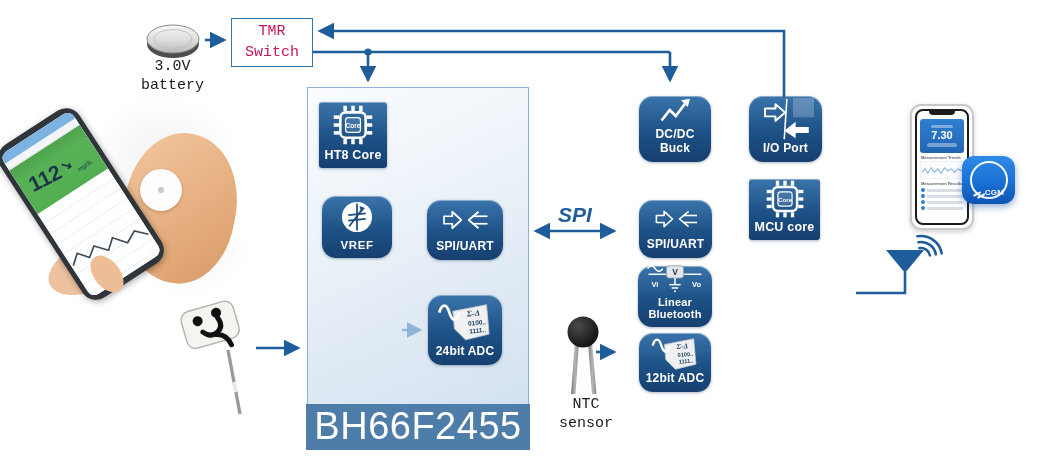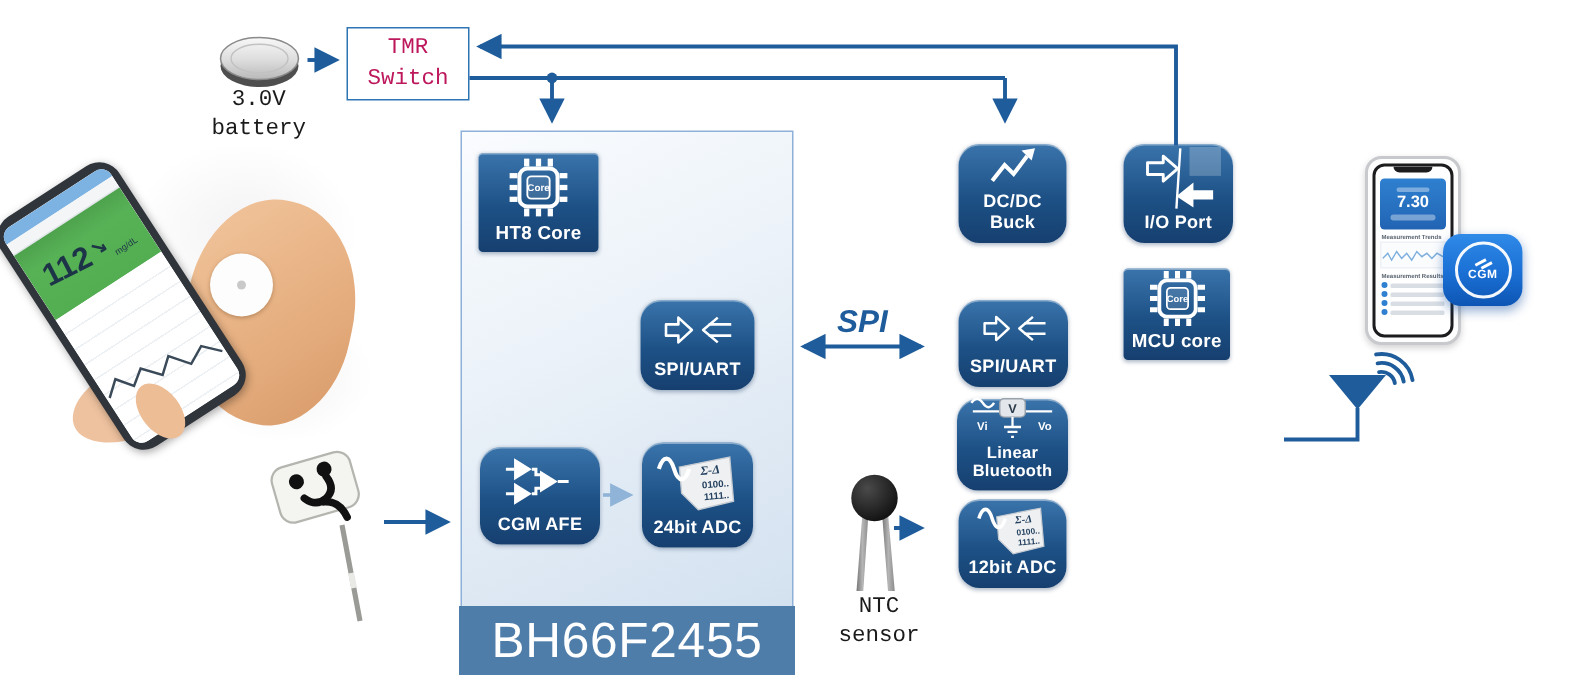--- a/index.html
+++ b/index.html
@@ -14,21 +14,21 @@
        text-align:center;z-index:5;font-family:Liberation Mono, monospace;}
   
   .plain-label{color:#1a1a1a;font-size:15px;text-align:center;line-height:1.25;z-index:5;font-family:Liberation Mono, monospace;}
   .spi-label{left:545px;top:203px;width:60px;text-align:center;color:#1E5C9B;
              font-family:Liberation Sans, sans-serif;font-style:italic;font-weight:bold;font-size:21px;z-index:5;}
   
   .block{border:1.6px solid #8FB0D8;background:linear-gradient(155deg,#fafcfe 0%,#eaf1f8 40%,#cfdeee 100%);z-index:2;}
   .block-left{left:307px;top:87px;width:220px;height:360px;}
   .block-right{left:622px;top:87px;width:234px;height:360px;}
   .banner{position:absolute;left:-1.6px;right:-1.6px;bottom:-1.6px;height:46px;background:#4E7DAA;
-          color:#fff;font-size:33px;letter-spacing:.5px;display:flex;align-items:center;justify-content:center;}
+          color:#fff;font-size:38px;letter-spacing:.5px;display:flex;align-items:center;justify-content:center;}
   
   .tile{position:absolute;border-radius:14px;display:flex;flex-direction:column;align-items:center;
         justify-content:flex-end;background:linear-gradient(180deg,#3a74ab 0%,#1d5186 55%,#163f6f 100%);
         box-shadow:inset 0 1px 0 rgba(255,255,255,.4),0 1px 3px rgba(10,40,80,.35);z-index:4;}
   .tile.sq{border-radius:3px;}
   .tile .lbl{color:#fff;font-weight:bold;font-size:12px;letter-spacing:.2px;text-align:center;
              line-height:1.15;padding:0 2px 6px 2px;white-space:pre-line;}
   .tile .ico{flex:1;display:flex;align-items:center;justify-content:center;width:100%;}
   
   .photo{left:28px;top:95px;width:212px;height:195px;z-index:1;}
@@ -67,21 +67,21 @@
   .bluecard .pill{width:70%;height:4px;border-radius:2px;background:rgba(255,255,255,.38);}
   .tinytxt{font-size:4px;color:#5a6470;margin:2px 0 1px 4px;font-weight:bold;}
   .minichart{margin:0 3px;height:16px;background:#fbfcfe;border:1px solid #eef1f5;}
   .mrow{display:flex;align-items:center;gap:2px;margin:2px 4px 0 4px;}
   .mrow .d{width:4px;height:4px;border-radius:50%;background:#2f80d0;}
   .mrow .b{height:3px;border-radius:1px;background:#d9dee4;flex:1;}
   .appicon{left:962px;top:156px;width:53px;height:48px;border-radius:12px;z-index:5;
            background:linear-gradient(180deg,#2f8ae8 0%,#1a6fd4 55%,#0d55b4 100%);
            box-shadow:0 3px 7px rgba(20,80,160,.45);display:flex;align-items:center;justify-content:center;}
   .appicon .ring{width:34px;height:34px;border-radius:50%;border:2.5px solid rgba(255,255,255,.95);
-                 display:flex;flex-direction:column;align-items:center;justify-content:center;}
+                 display:flex;flex-direction:row;align-items:flex-end;justify-content:center;}
   .appicon .sl{width:12px;height:5px;position:relative;}
   .appicon .sl:before,.appicon .sl:after{content:"";position:absolute;width:8px;height:1.6px;background:#fff;
            transform:rotate(-28deg);left:0;top:1px;}
   .appicon .sl:after{left:4px;top:3px;}
   .appicon .cgm{color:#fff;font-size:8px;font-weight:bold;letter-spacing:.3px;}
   
   .sensor-svg{z-index:2;}
 </style>
 </head>
 <body>
@@ -130,21 +130,21 @@
   <div class="abs plain-label" style="left:120px;top:58px;width:105px;">3.0V battery</div>
 
   <div class="abs tmr">
     <span style="width:56px;">TMR Switch</span>
   </div>
 
   <div class="abs block block-left">
     <div class="banner">BH66F2455</div>
   </div>
 
-  <div class="tile sq abs" style="left:319px;top:102px;width:80px;height:66px;">
+  <div class="tile sq abs" style="left:319px;top:102px;width:68px;height:66px;">
     <div class="ico">
       <svg width="46" height="42" viewBox="0 0 48 48">
         <g fill="#fff">
           <rect x="13" y="2" width="4" height="6"></rect>
             <rect x="22" y="2" width="4" height="6"></rect>
             <rect x="31" y="2" width="4" height="6"></rect>
           <rect x="13" y="40" width="4" height="6"></rect>
             <rect x="22" y="40" width="4" height="6"></rect>
             <rect x="31" y="40" width="4" height="6"></rect>
           <rect x="2" y="13" width="6" height="4"></rect>
@@ -155,54 +155,50 @@
             <rect x="40" y="31" width="6" height="4"></rect>
         </g>
         <rect x="9.5" y="9.5" width="29" height="29" rx="6" fill="none" stroke="#fff" stroke-width="3"></rect>
         <rect x="15.5" y="15.5" width="17" height="17" rx="3" fill="rgba(255,255,255,.12)" stroke="#fff" stroke-width="1.4"></rect>
         <text x="24" y="27" text-anchor="middle" font-size="7.5" font-weight="bold" fill="#fff" font-family="Liberation Sans, sans-serif">Core</text>
       </svg>
     </div>
     <div class="lbl" style="font-size:12.5px;">HT8 Core</div>
   </div>
 
+  <div class="tile abs" style="left:322px;top:196px;width:70px;height:62px;">
+    <div class="ico">
+      <svg width="38" height="38" viewBox="0 0 48 48">
+        <circle cx="24" cy="24" r="19" fill="#fff"></circle>
+        <g stroke="#1b4c80" stroke-width="2.2" fill="none">
+          <line x1="24" y1="7" x2="24" y2="41"></line>
+          <line x1="13" y1="21.5" x2="35" y2="19.5"></line>
+          <line x1="13" y1="28.5" x2="35" y2="26.5"></line>
+          <line x1="14" y1="36" x2="30" y2="15"></line>
+        </g>
+        <polygon points="27,10 34,12.5 29.5,18" fill="#1b4c80"></polygon>
+      </svg>
+    </div>
+    <div class="lbl" style="font-size:11.5px;letter-spacing:.6px;">VREF</div>
+  </div>
 
   <div class="tile abs" style="left:427px;top:200px;width:76px;height:60px;">
     <div class="ico">
       <svg width="60" height="30" viewBox="0 0 64 40">
         <g stroke="#fff" stroke-width="2.3" fill="none" stroke-linejoin="round">
           <path d="M4,15 h11 v-6 l12,11 -12,11 v-6 H4 z"></path>
           <path d="M62,15 H42"></path>
             <path d="M62,25 H42"></path>
             <path d="M50,9 L37,20 L50,31"></path>
         </g>
       </svg>
     </div>
     <div class="lbl">SPI/UART</div>
   </div>
 
-  <div class="tile abs" style="left:320px;top:298px;width:80px;height:65px;">
-    <div class="ico">
-      <svg width="52" height="40" viewBox="0 0 56 44">
-        <g fill="#fff">
-          <polygon points="9,5 9,21 22,13"></polygon>
-          <polygon points="9,23 9,39 22,31"></polygon>
-          <polygon points="28,14 28,30 41,22"></polygon>
-        </g>
-        <g stroke="#fff" stroke-width="2.2" fill="none">
-          <path d="M3,13 h6"></path>
-            <path d="M3,31 h6"></path>
-          <path d="M22,13 h3 v4 h3"></path>
-            <path d="M22,31 h3 v-4 h3"></path>
-          <path d="M41,22 h8"></path>
-        </g>
-      </svg>
-    </div>
-    <div class="lbl">CGM AFE</div>
-  </div>
 
   <div class="tile abs" style="left:428px;top:295px;width:74px;height:70px;">
     <div class="ico">
       <svg width="62" height="46" viewBox="0 0 64 50">
         <g transform="rotate(-5 38 28)">
           <polygon points="20,14 57,10 57,42 31,46 20,33" fill="#eef0f2" stroke="#c4cad1" stroke-width="1"></polygon>
           <text x="42" y="21" text-anchor="middle" font-size="9" font-style="italic" font-weight="bold" fill="#23405e" font-family="Liberation Serif, serif">Σ-Δ</text>
           <text x="45" y="31" text-anchor="middle" font-size="7" font-weight="bold" fill="#23405e" font-family="Liberation Sans, sans-serif">0100..</text>
           <text x="45" y="39.5" text-anchor="middle" font-size="7" font-weight="bold" fill="#23405e" font-family="Liberation Sans, sans-serif">1111..</text>
         </g>

